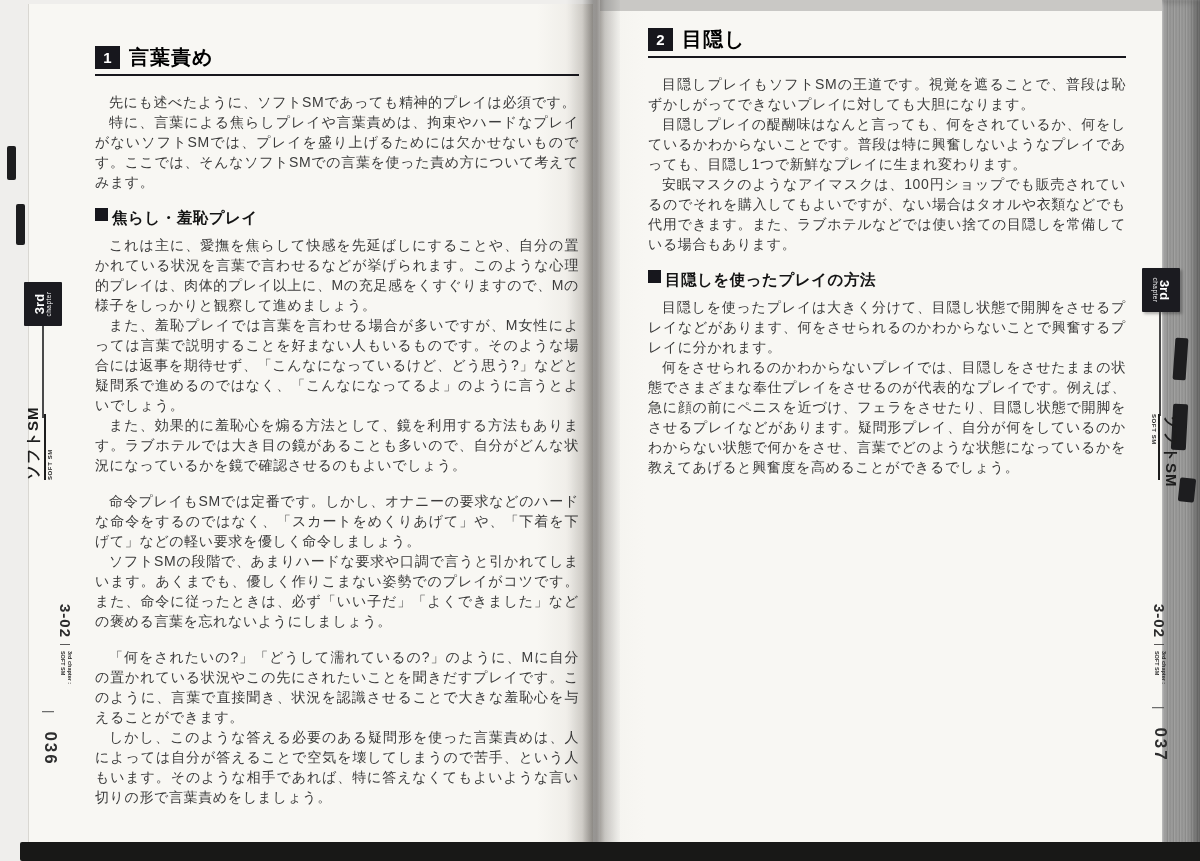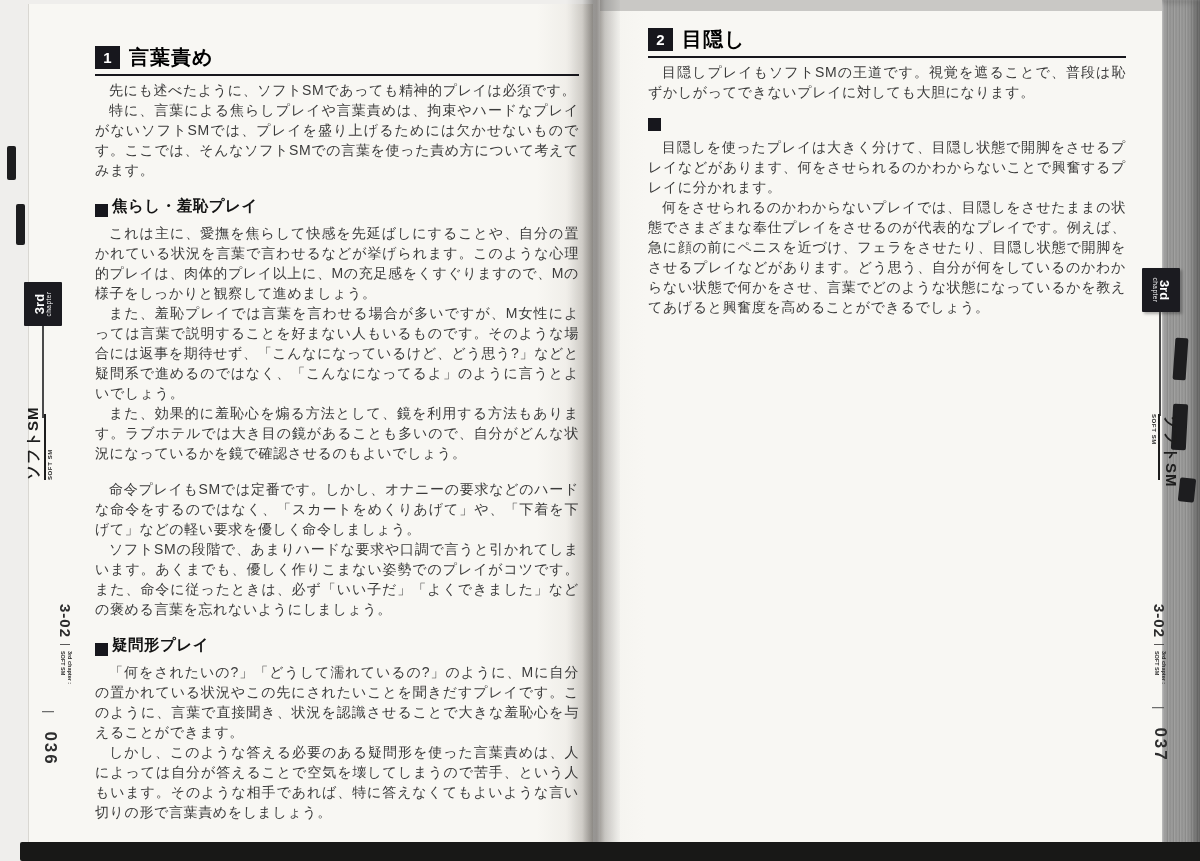--- a/index.html
+++ b/index.html
@@ -71,26 +71,26 @@
   .pn-num{font-size:17px;font-weight:bold;letter-spacing:2px;}
 
   
   .content{position:absolute;z-index:3;color:#3b3b3b;}
   .content-left{left:95px;top:44px;width:484px;}
   .content-right{left:648px;top:26px;width:478px;}
   .sec-header{display:flex;align-items:center;gap:9px;border-bottom:2px solid #17171d;padding-bottom:3px;}
   .num-badge{width:25px;height:23px;background:#17171d;color:#ffffff;font-size:15px;font-weight:bold;
     display:flex;align-items:center;justify-content:center;flex:0 0 auto;}
   .sec-title{font-size:20px;font-weight:bold;color:#000000;letter-spacing:1px;}
-  .intro{margin-top:4px;}
+  .intro{margin-top:16px;}
   .body-p{margin:0;font-size:14px;line-height:20px;letter-spacing:0.6px;
     text-align:justify;text-indent:1em;color:#3b3b3b;}
   .subsection{margin-top:16px;}
   .sub-heading{font-size:15.5px;font-weight:bold;color:#141414;letter-spacing:0.5px;margin-bottom:6px;
-    display:flex;align-items:flex-end;}
+    display:flex;align-items:flex-start;}
   .sq{display:inline-block;width:13px;height:13px;background:#17171d;margin-right:4px;flex:0 0 auto;}
 </style>
 </head>
 <body>
 
 <div class="stage">
 
   <div class="page page-left"></div>
   <div class="page page-right"></div>
   <div class="top-edge-right"></div>
@@ -179,39 +179,38 @@
       </div>
       <p class="body-p">これは主に、愛撫を焦らして快感を先延ばしにすることや、自分の置かれている状況を言葉で言わせるなどが挙げられます。このような心理的プレイは、肉体的プレイ以上に、Mの充足感をくすぐりますので、Mの様子をしっかりと観察して進めましょう。</p>
       <p class="body-p">また、羞恥プレイでは言葉を言わせる場合が多いですが、M女性によっては言葉で説明することを好まない人もいるものです。そのような場合には返事を期待せず、「こんなになっているけど、どう思う?」などと疑問系で進めるのではなく、「こんなになってるよ」のように言うとよいでしょう。</p>
       <p class="body-p">また、効果的に羞恥心を煽る方法として、鏡を利用する方法もあります。ラブホテルでは大き目の鏡があることも多いので、自分がどんな状況になっているかを鏡で確認させるのもよいでしょう。</p>
     </div>
     <div class="subsection">
       <p class="body-p">命令プレイもSMでは定番です。しかし、オナニーの要求などのハードな命令をするのではなく、「スカートをめくりあげて」や、「下着を下げて」などの軽い要求を優しく命令しましょう。</p>
       <p class="body-p">ソフトSMの段階で、あまりハードな要求や口調で言うと引かれてしまいます。あくまでも、優しく作りこまない姿勢でのプレイがコツです。また、命令に従ったときは、必ず「いい子だ」「よくできました」などの褒める言葉を忘れないようにしましょう。</p>
     </div>
     <div class="subsection">
-      <div class="sub-heading">
-        <span class="sq"></span>
-        <span>疑問形プレイ</span>
-      </div>
       <p class="body-p">「何をされたいの?」「どうして濡れているの?」のように、Mに自分の置かれている状況やこの先にされたいことを聞きだすプレイです。このように、言葉で直接聞き、状況を認識させることで大きな羞恥心を与えることができます。</p>
       <p class="body-p">しかし、このような答える必要のある疑問形を使った言葉責めは、人によっては自分が答えることで空気を壊してしまうので苦手、という人もいます。そのような相手であれば、特に答えなくてもよいような言い切りの形で言葉責めをしましょう。</p>
     </div>
   </div>
 
   <div class="content content-right">
     <div class="sec-header">
       <div class="num-badge">2</div>
       <div class="sec-title">目隠し</div>
     </div>
     <div class="intro">
       <p class="body-p">目隠しプレイもソフトSMの王道です。視覚を遮ることで、普段は恥ずかしがってできないプレイに対しても大胆になります。</p>
+      <p class="body-p">目隠しプレイの醍醐味はなんと言っても、何をされているか、何をしているかわからないことです。普段は特に興奮しないようなプレイであっても、目隠し1つで新鮮なプレイに生まれ変わります。</p>
+      <p class="body-p">安眠マスクのようなアイマスクは、100円ショップでも販売されているのでそれを購入してもよいですが、ない場合はタオルや衣類などでも代用できます。また、ラブホテルなどでは使い捨ての目隠しを常備している場合もあります。</p>
     </div>
     <div class="subsection">
       <div class="sub-heading">
         <span class="sq"></span>
+        <span>目隠しを使ったプレイの方法</span>
       </div>
       <p class="body-p">目隠しを使ったプレイは大きく分けて、目隠し状態で開脚をさせるプレイなどがあります、何をさせられるのかわからないことで興奮するプレイに分かれます。</p>
-      <p class="body-p">何をさせられるのかわからないプレイでは、目隠しをさせたままの状態でさまざまな奉仕プレイをさせるのが代表的なプレイです。例えば、急に顔の前にペニスを近づけ、フェラをさせたり、目隠し状態で開脚をさせるプレイなどがあります。どう思う、自分が何をしているのかわからない状態で何かをさせ、言葉でどのような状態になっているかを教えてあげると興奮度を高めることができるでしょう。</p>
+      <p class="body-p">何をさせられるのかわからないプレイでは、目隠しをさせたままの状態でさまざまな奉仕プレイをさせるのが代表的なプレイです。例えば、急に顔の前にペニスを近づけ、フェラをさせたり、目隠し状態で開脚をさせるプレイなどがあります。疑問形プレイ、自分が何をしているのかわからない状態で何かをさせ、言葉でどのような状態になっているかを教えてあげると興奮度を高めることができるでしょう。</p>
     </div>
   </div>
 
 </div>
 
 </body></html>

